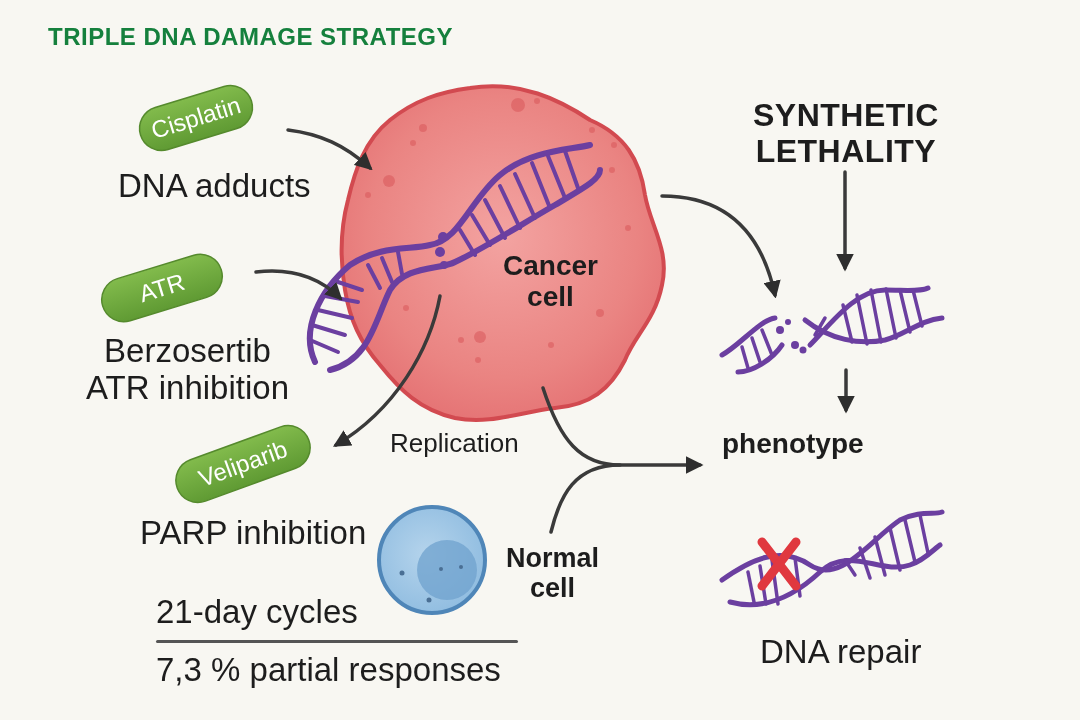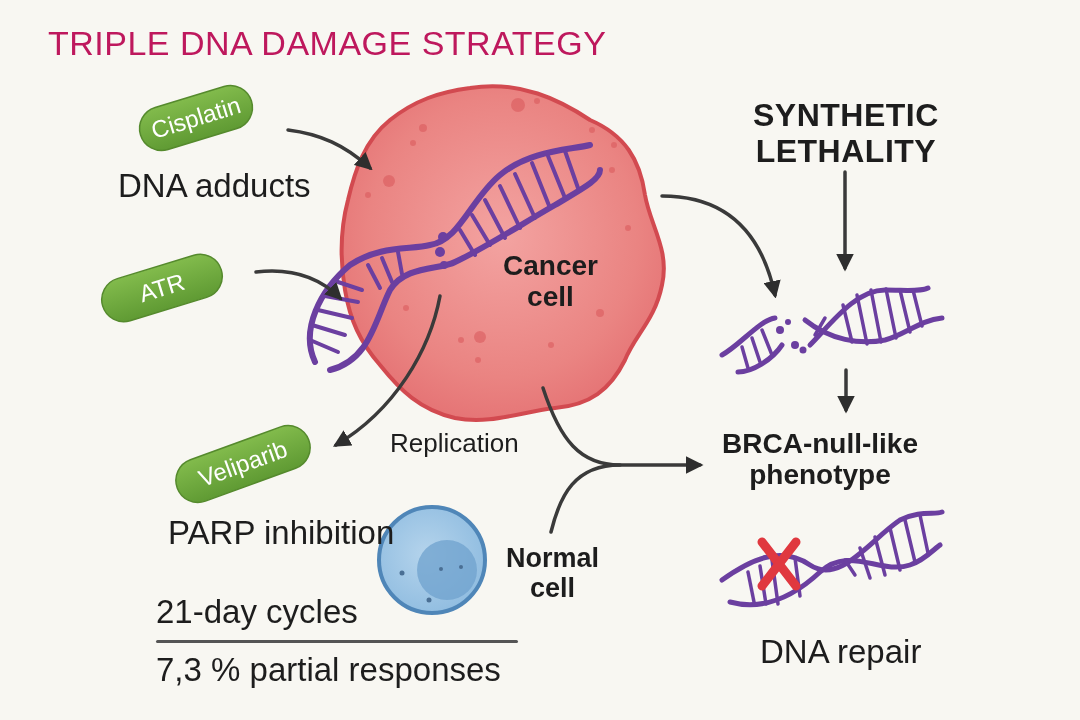--- a/index.html
+++ b/index.html
@@ -5,21 +5,21 @@
   html, body { margin: 0; padding: 0; }
   body {
     width: 1080px; height: 720px; overflow: hidden;
     background: #f8f7f2;
     font-family: "Liberation Sans", "DejaVu Sans", sans-serif;
     color: #1a1a1a;
     position: relative;
   }
   #stage { position: absolute; left: 0; top: 0; width: 1080px; height: 720px; }
   .txt { position: absolute; white-space: nowrap; line-height: 1.12; }
-  .title { left: 48px; top: 24px; font-size: 34px; font-weight: normal; letter-spacing: 0.5px; color: #be185d; }
+  .title { left: 48px; top: 24px; font-size: 24px; font-weight: bold; letter-spacing: 0.5px; color: #15803d; }
   .label { font-size: 33px; color: #1d1d1d; text-align: center; }
   .bold { font-weight: bold; }
   .pill-text { fill: #ffffff; font-family: "Liberation Sans", "DejaVu Sans", sans-serif; font-size: 24px; }
   .divider { position: absolute; left: 156px; top: 640px; width: 362px; height: 3px; background: #555; border-radius: 2px; }
 </style>
 </head>
 <body>
 
 <div id="stage">
 
@@ -172,21 +172,25 @@
     </g>
     <g stroke="#e0383f" stroke-width="9" stroke-linecap="round">
       <line x1="762" y1="542" x2="796" y2="586"></line>
       <line x1="796" y1="542" x2="762" y2="586"></line>
     </g>
   </svg>
 
   <div class="txt title">TRIPLE DNA DAMAGE STRATEGY</div>
 
   <div class="txt label" style="left:118px;top:168px;">DNA adducts</div>
-  <div class="txt label" style="left:140px;top:515px;margin-left:28px;">PARP inhibition</div>
+  <div class="txt label" style="left:86px;top:333px;">
+    <div>Berzosertib</div>
+    <div>ATR inhibition</div>
+  </div>
+  <div class="txt label" style="left:140px;top:515px;">PARP inhibition</div>
 
   <div class="txt label bold" style="left:503px;top:250px;font-size:28px;">
     <div>Cancer</div>
     <div>cell</div>
   </div>
 
   <div class="txt label" style="left:390px;top:418px;font-size:26px;margin-top:11px;">
     <div>Replication</div>
   </div>
 
@@ -194,21 +198,20 @@
     <div>Normal</div>
     <div>cell</div>
   </div>
 
   <div class="txt label bold" style="left:753px;top:98px;font-size:32px;letter-spacing:0.5px;">
     <div>SYNTHETIC</div>
     <div>LETHALITY</div>
   </div>
 
   <div class="txt label bold" style="left:722px;top:428px;font-size:28px;">
-    <div>BRCA-null-like</div>
     <div>phenotype</div>
   </div>
 
   <div class="txt label" style="left:760px;top:634px;">DNA repair</div>
 
   <div class="txt label" style="left:156px;top:594px;text-align:center;">21-day cycles</div>
   <div class="divider"></div>
   <div class="txt label" style="left:156px;top:652px;text-align:left;">7,3 % partial responses</div>
 </div>
 

